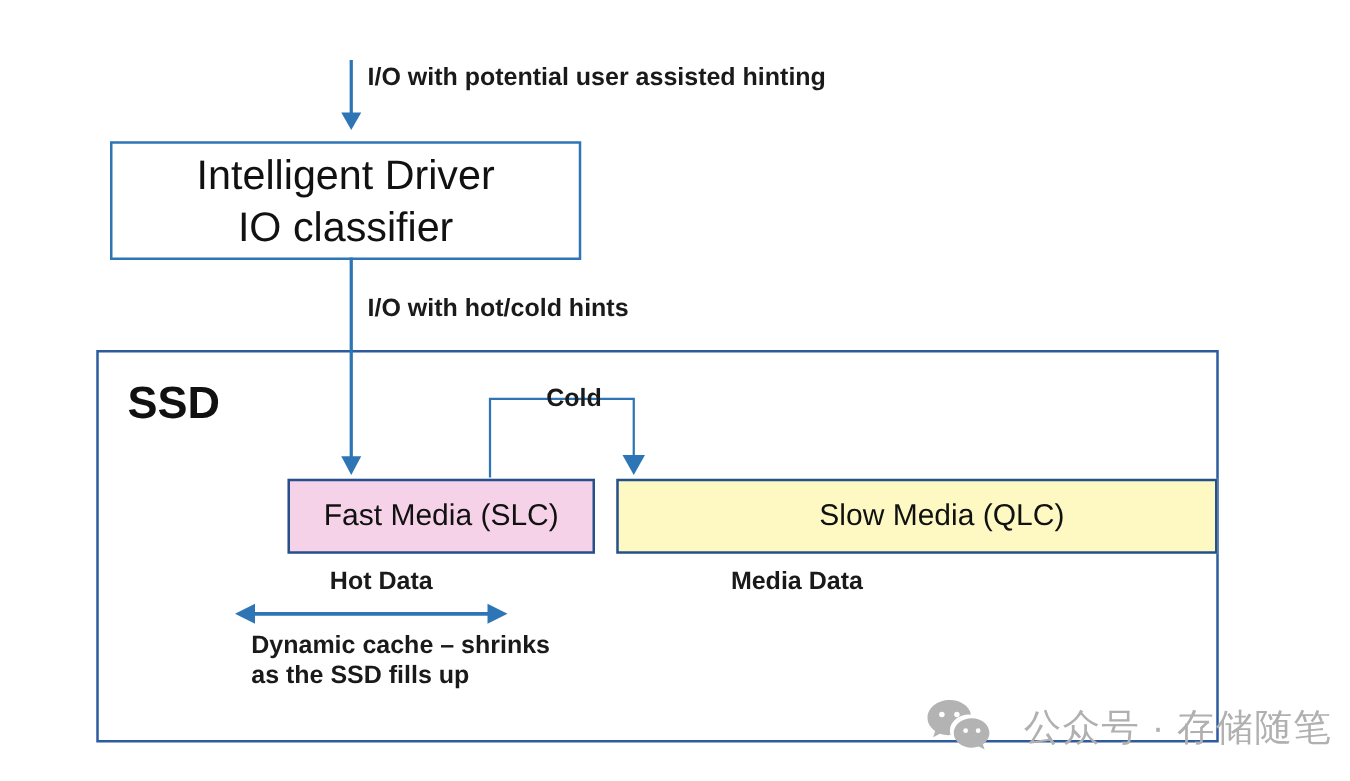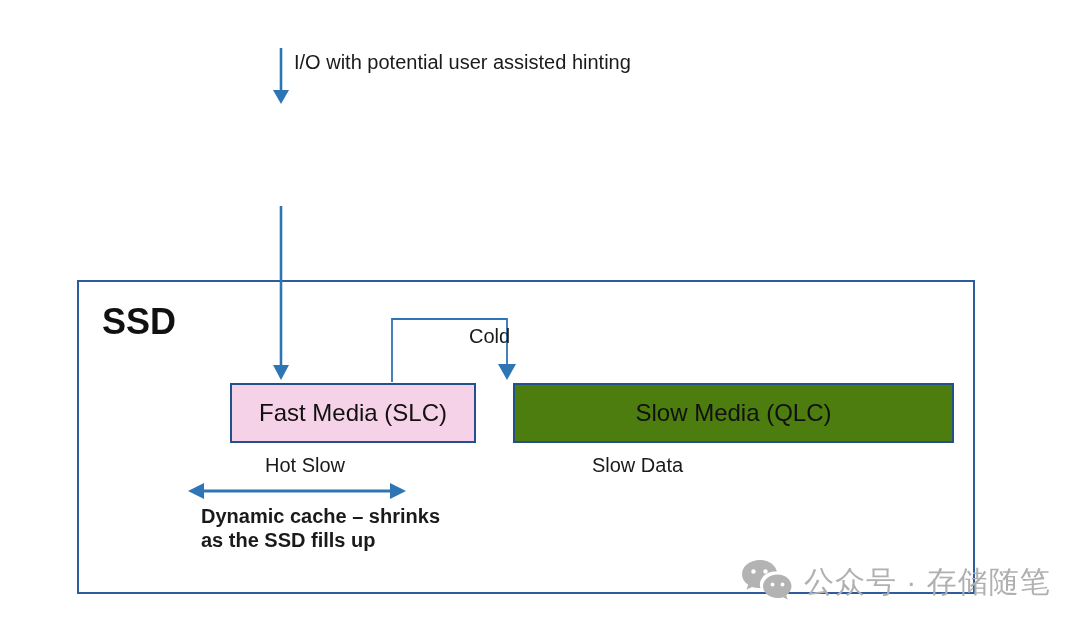--- a/index.html
+++ b/index.html
@@ -12,21 +12,21 @@
     position: relative;
     width: 1080px;
     height: 625px;
     background: #ffffff;
     overflow: hidden;
   }
   .abs { position: absolute; }
 
   .bold-label {
     font-size: 20px;
-    font-weight: normal;
+    font-weight: bold;
     color: #1a1a1a;
     white-space: nowrap;
     z-index: 4;
   }
 
   .driver-box {
     left: 88px; top: 113px;
     width: 373px; height: 91px;
     border: 2px solid #2E75B6;
     background: #ffffff;
@@ -58,25 +58,25 @@
     top: 383px;
     height: 56px;
     border: 2px solid #24508C;
     display: flex; align-items: center; justify-content: center;
     font-size: 24px;
     color: #111111;
     z-index: 2;
     margin-left: 48px;
   }
   .fast-media { left: 182px; width: 242px; background: #F6D2E8; }
-  .slow-media { left: 465px; width: 437px; background: #4d7c0f; }
+  .slow-media { left: 445px; width: 437px; background: #fef9c3; padding-left: 40px; }
 
   .label-top-arrow  { left: 294px; top: 51px; }
   .label-mid-arrow  { left: 294px; top: 236px; }
-  .label-cold       { left: 437px; top: 325px; margin-left: 32px; }
+  .label-cold       { left: 437px; top: 308px; }
 
   .label-hot-data {
     left: 182px; top: 454px; width: 246px;
     text-align: center;
   }
   .label-cold-data {
     left: 465px; top: 454px; width: 345px;
     text-align: center;
   }
 
@@ -95,21 +95,21 @@
     left: 0; top: 0;
     width: 1080px; height: 625px;
     z-index: 3;
     pointer-events: none;
   }
 
   .watermark {
     left: 740px; top: 558px;
     display: flex;
     align-items: center;
-    gap: 10px;
+    gap: 25px;
     z-index: 6;
     color: #B0B0B0;
   }
   .watermark-text {
     font-size: 30px;
     letter-spacing: 1px;
     white-space: nowrap;
     color: #B0B0B0;
   }
 </style>
@@ -137,32 +137,35 @@
 
     <g>
       <line x1="201" y1="491" x2="393" y2="491" stroke="#2E75B6" stroke-width="3"></line>
       <polygon points="204,483 204,499 188,491" fill="#2E75B6"></polygon>
       <polygon points="390,483 390,499 406,491" fill="#2E75B6"></polygon>
     </g>
   </svg>
 
   <div class="abs bold-label label-top-arrow">I/O with potential user assisted hinting</div>
 
+  <div class="abs driver-box">Intelligent Driver
+IO classifier</div>
 
+  <div class="abs bold-label label-mid-arrow">I/O with hot/cold hints</div>
 
   <div class="abs ssd-box"></div>
   <div class="abs ssd-label">SSD</div>
 
   <div class="abs bold-label label-cold">Cold</div>
 
   <div class="abs media-box fast-media">Fast Media (SLC)</div>
   <div class="abs media-box slow-media">Slow Media (QLC)</div>
 
-  <div class="abs bold-label label-hot-data">Hot Slow</div>
-  <div class="abs bold-label label-cold-data">Slow Data</div>
+  <div class="abs bold-label label-hot-data">Hot Data</div>
+  <div class="abs bold-label label-cold-data">Media Data</div>
 
   <div class="abs cache-note">Dynamic cache – shrinks
 as the SSD fills up</div>
 
   <div class="abs watermark">
     <svg width="54" height="48" viewBox="0 0 54 48">
       <path d="M20 2 C9.5 2 2 8.6 2 16.2 c0 4.3 2.4 8 6.1 10.6 l-1.6 5 5.4-2.8 c2.1 0.7 4.4 1.1 6.8 1.1 0.6 0 1.2 0 1.8-0.1 -0.4-1.1-0.6-2.3-0.6-3.5 0-7.2 6.9-13 15.4-13 0.5 0 1 0 1.5 0.1 C35.6 7.1 28.5 2 20 2 Z" fill="#B3B3B3"></path>
       <circle cx="13.5" cy="13.5" r="2.2" fill="#ffffff"></circle>
       <circle cx="25.5" cy="13.5" r="2.2" fill="#ffffff"></circle>
       <path d="M37.5 16.5 c-8 0-14.5 5.3-14.5 11.8 0 6.5 6.5 11.8 14.5 11.8 1.9 0 3.8-0.3 5.5-0.9 l4.7 2.4-1.4-4.3 c3.2-2.2 5.2-5.4 5.2-9 C51.5 21.8 45.5 16.5 37.5 16.5 Z" fill="#B3B3B3"></path>

